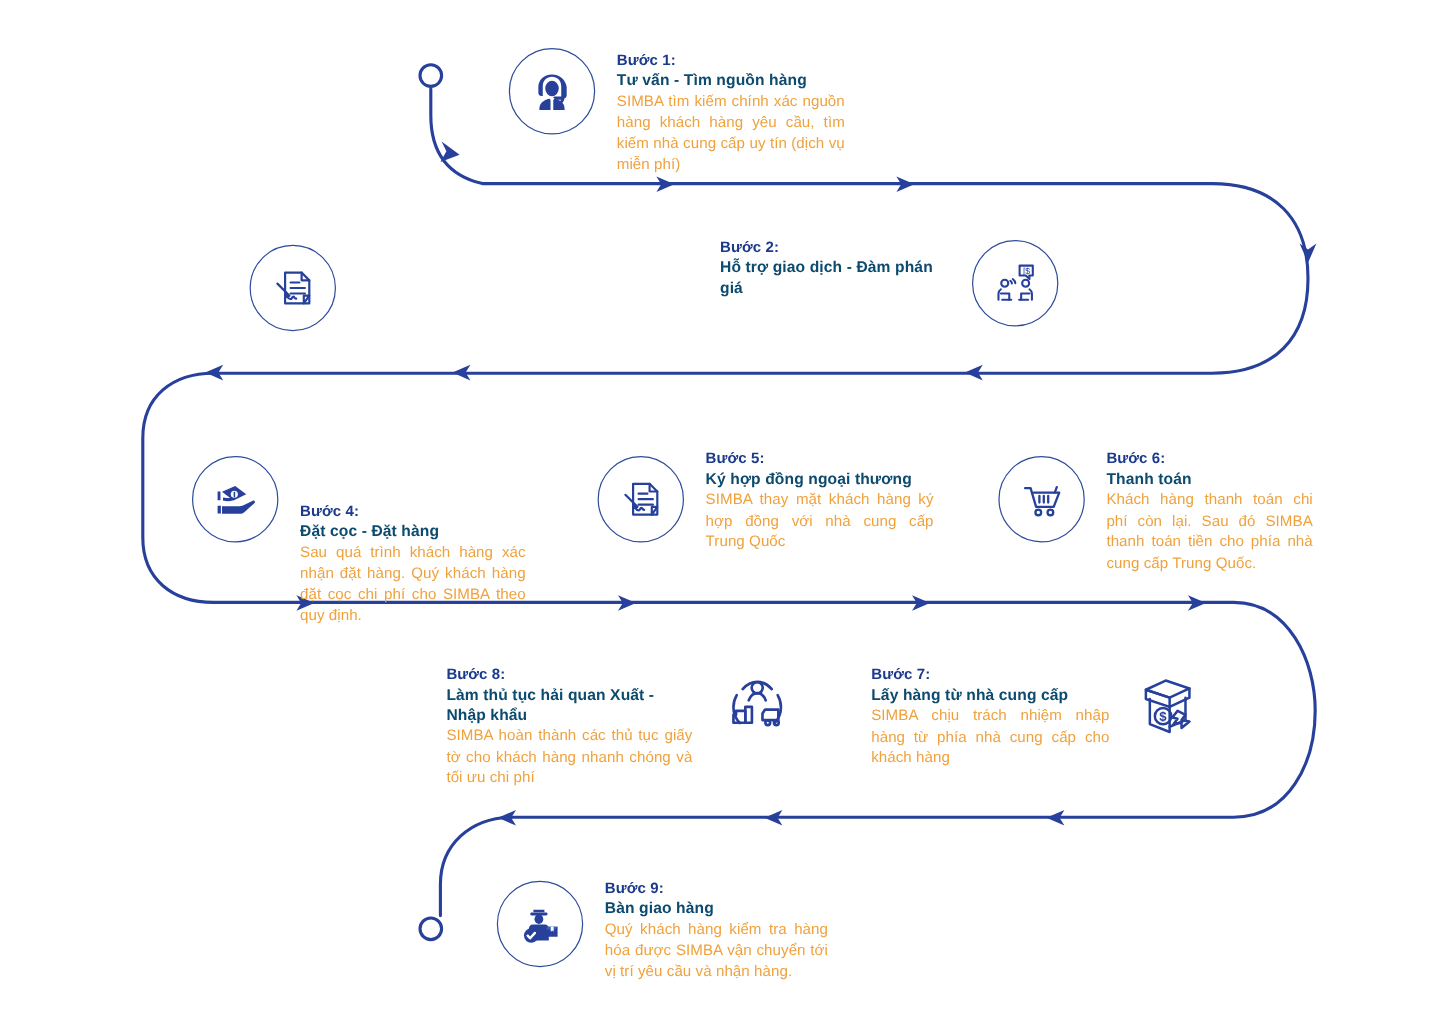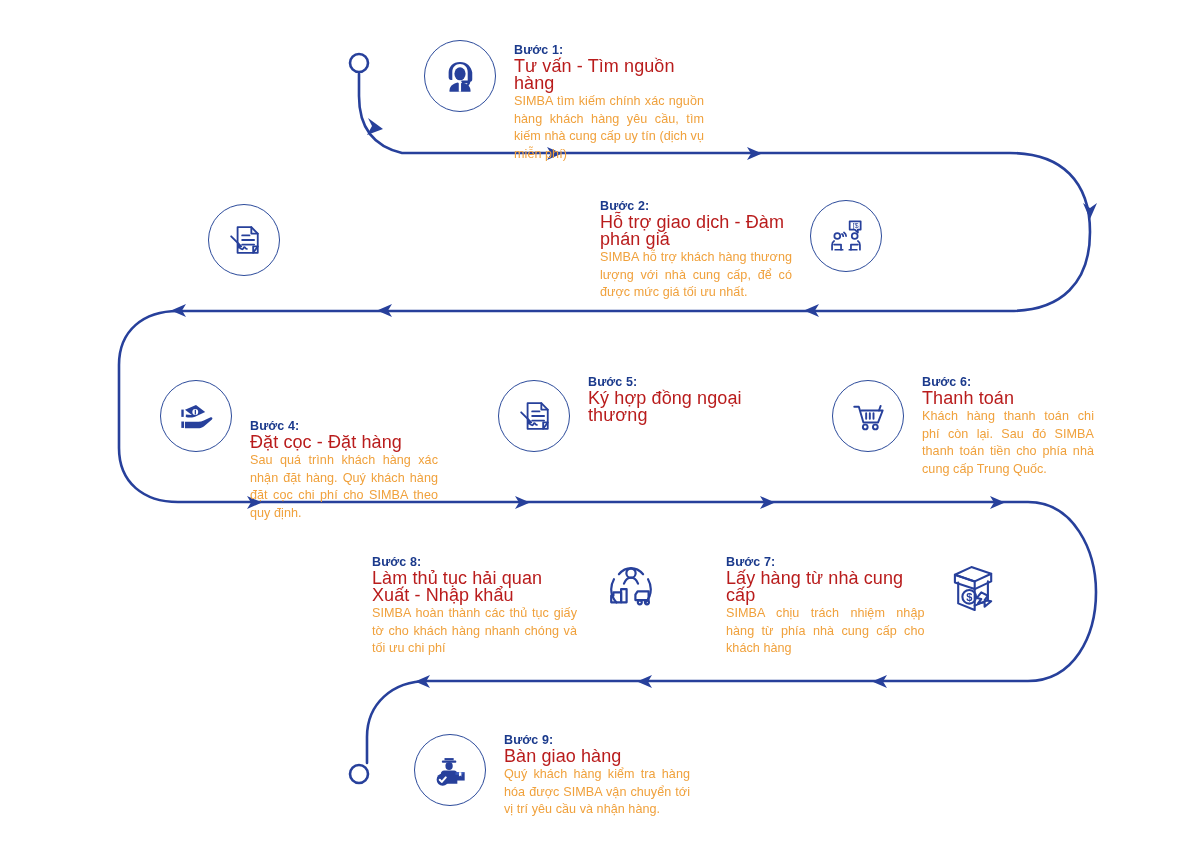--- a/index.html
+++ b/index.html
@@ -55,23 +55,23 @@
     padding-top: 2px;
   }
   .step-label {
     color: #1B3A8C;
     font-weight: bold;
     font-size: 12.5px;
     line-height: 16px;
     letter-spacing: 0.1px;
   }
   .step-title {
-    color: #b91c1c;
-    font-weight: normal;
-    font-size: 18px;
+    color: #0c4a6e;
+    font-weight: bold;
+    font-size: 13px;
     line-height: 17px;
     letter-spacing: 0.1px;
     margin-bottom: 1px;
   }
   .step-desc {
     color: #F0A13C;
     font-size: 12.6px;
     line-height: 17.5px;
     text-align: justify;
     letter-spacing: 0.05px;
@@ -153,21 +153,20 @@
       <div class="step-label">Bước 1:</div>
       <div class="step-title">Tư vấn - Tìm nguồn hàng</div>
       <div class="step-desc">SIMBA tìm kiếm chính xác nguồn hàng khách hàng yêu cầu, tìm kiếm nhà cung cấp uy tín (dịch vụ miễn phí)</div>
     </div>
   </div>
 
   <div class="step" style="left:600px; top:196px; width:285px;">
     <div class="step-text" style="width:192px; margin-left:0; margin-right:18px;">
       <div class="step-label">Bước 2:</div>
       <div class="step-title">Hỗ trợ giao dịch -  Đàm phán giá</div>
-      <div class="step-desc">SIMBA hỗ trợ khách hàng thương lượng với nhà cung cấp, để có được mức giá tối ưu nhất.</div>
     </div>
     <div class="icon-badge" style="margin-top:4px;">
       <svg width="44" height="44" viewBox="0 0 48 48">
         <g fill="none" stroke="#27409B" stroke-width="1.9" stroke-linejoin="round" stroke-linecap="round">
           <path d="M28 8h12v9h-3.2l.2 3.2-3.4-3.2H28z"></path>
           <text x="31" y="15.2" font-size="8" font-family="'Liberation Sans',sans-serif" fill="#27409B" stroke="none">[$</text>
           <circle cx="14.5" cy="24" r="3.2"></circle>
           <path d="M11 29.5c-1.5 1-2.2 2.4-2.2 4.2V39"></path>
           <path d="M11 33.4h7.6V39"></path>
           <path d="M12.2 39h8.2"></path>
@@ -227,20 +226,21 @@
           <path d="M22 19h8M22 24h13M22 29h13"></path>
           <path d="M39 31l-5 7 0-7z" fill="#ffffff"></path>
           <path d="M10 20l11 11-3.6 1.2 1.2-3.6z" fill="#27409B"></path>
           <path d="M18.5 31.5c1 1.6 2.2 2.6 3.6 2.6 1.4 0 1.2-2.2 2.4-2.2 1 0 1.1 1.8 2.6 1.8"></path>
         </g>
       </svg>
     </div>
     <div class="step-text" style="width:190px;">
       <div class="step-label">Bước 5:</div>
       <div class="step-title">Ký hợp đồng ngoại thương</div>
+      <div class="step-desc">SIMBA thay mặt khách hàng ký hợp đồng với nhà cung cấp Trung Quốc</div>
     </div>
   </div>
 
   <div class="step" style="left:832px; top:372px; width:282px;">
     <div class="icon-badge" style="margin-top:8px;">
       <svg width="44" height="44" viewBox="0 0 48 48">
         <g fill="none" stroke="#27409B" stroke-width="2.1" stroke-linejoin="round" stroke-linecap="round">
           <path d="M9 14h5l5 17h16l5-13H17"></path>
           <path d="M36 18l1.8-5"></path>
           <path d="M22 21v6M26 21v6M30 21v6"></path>

